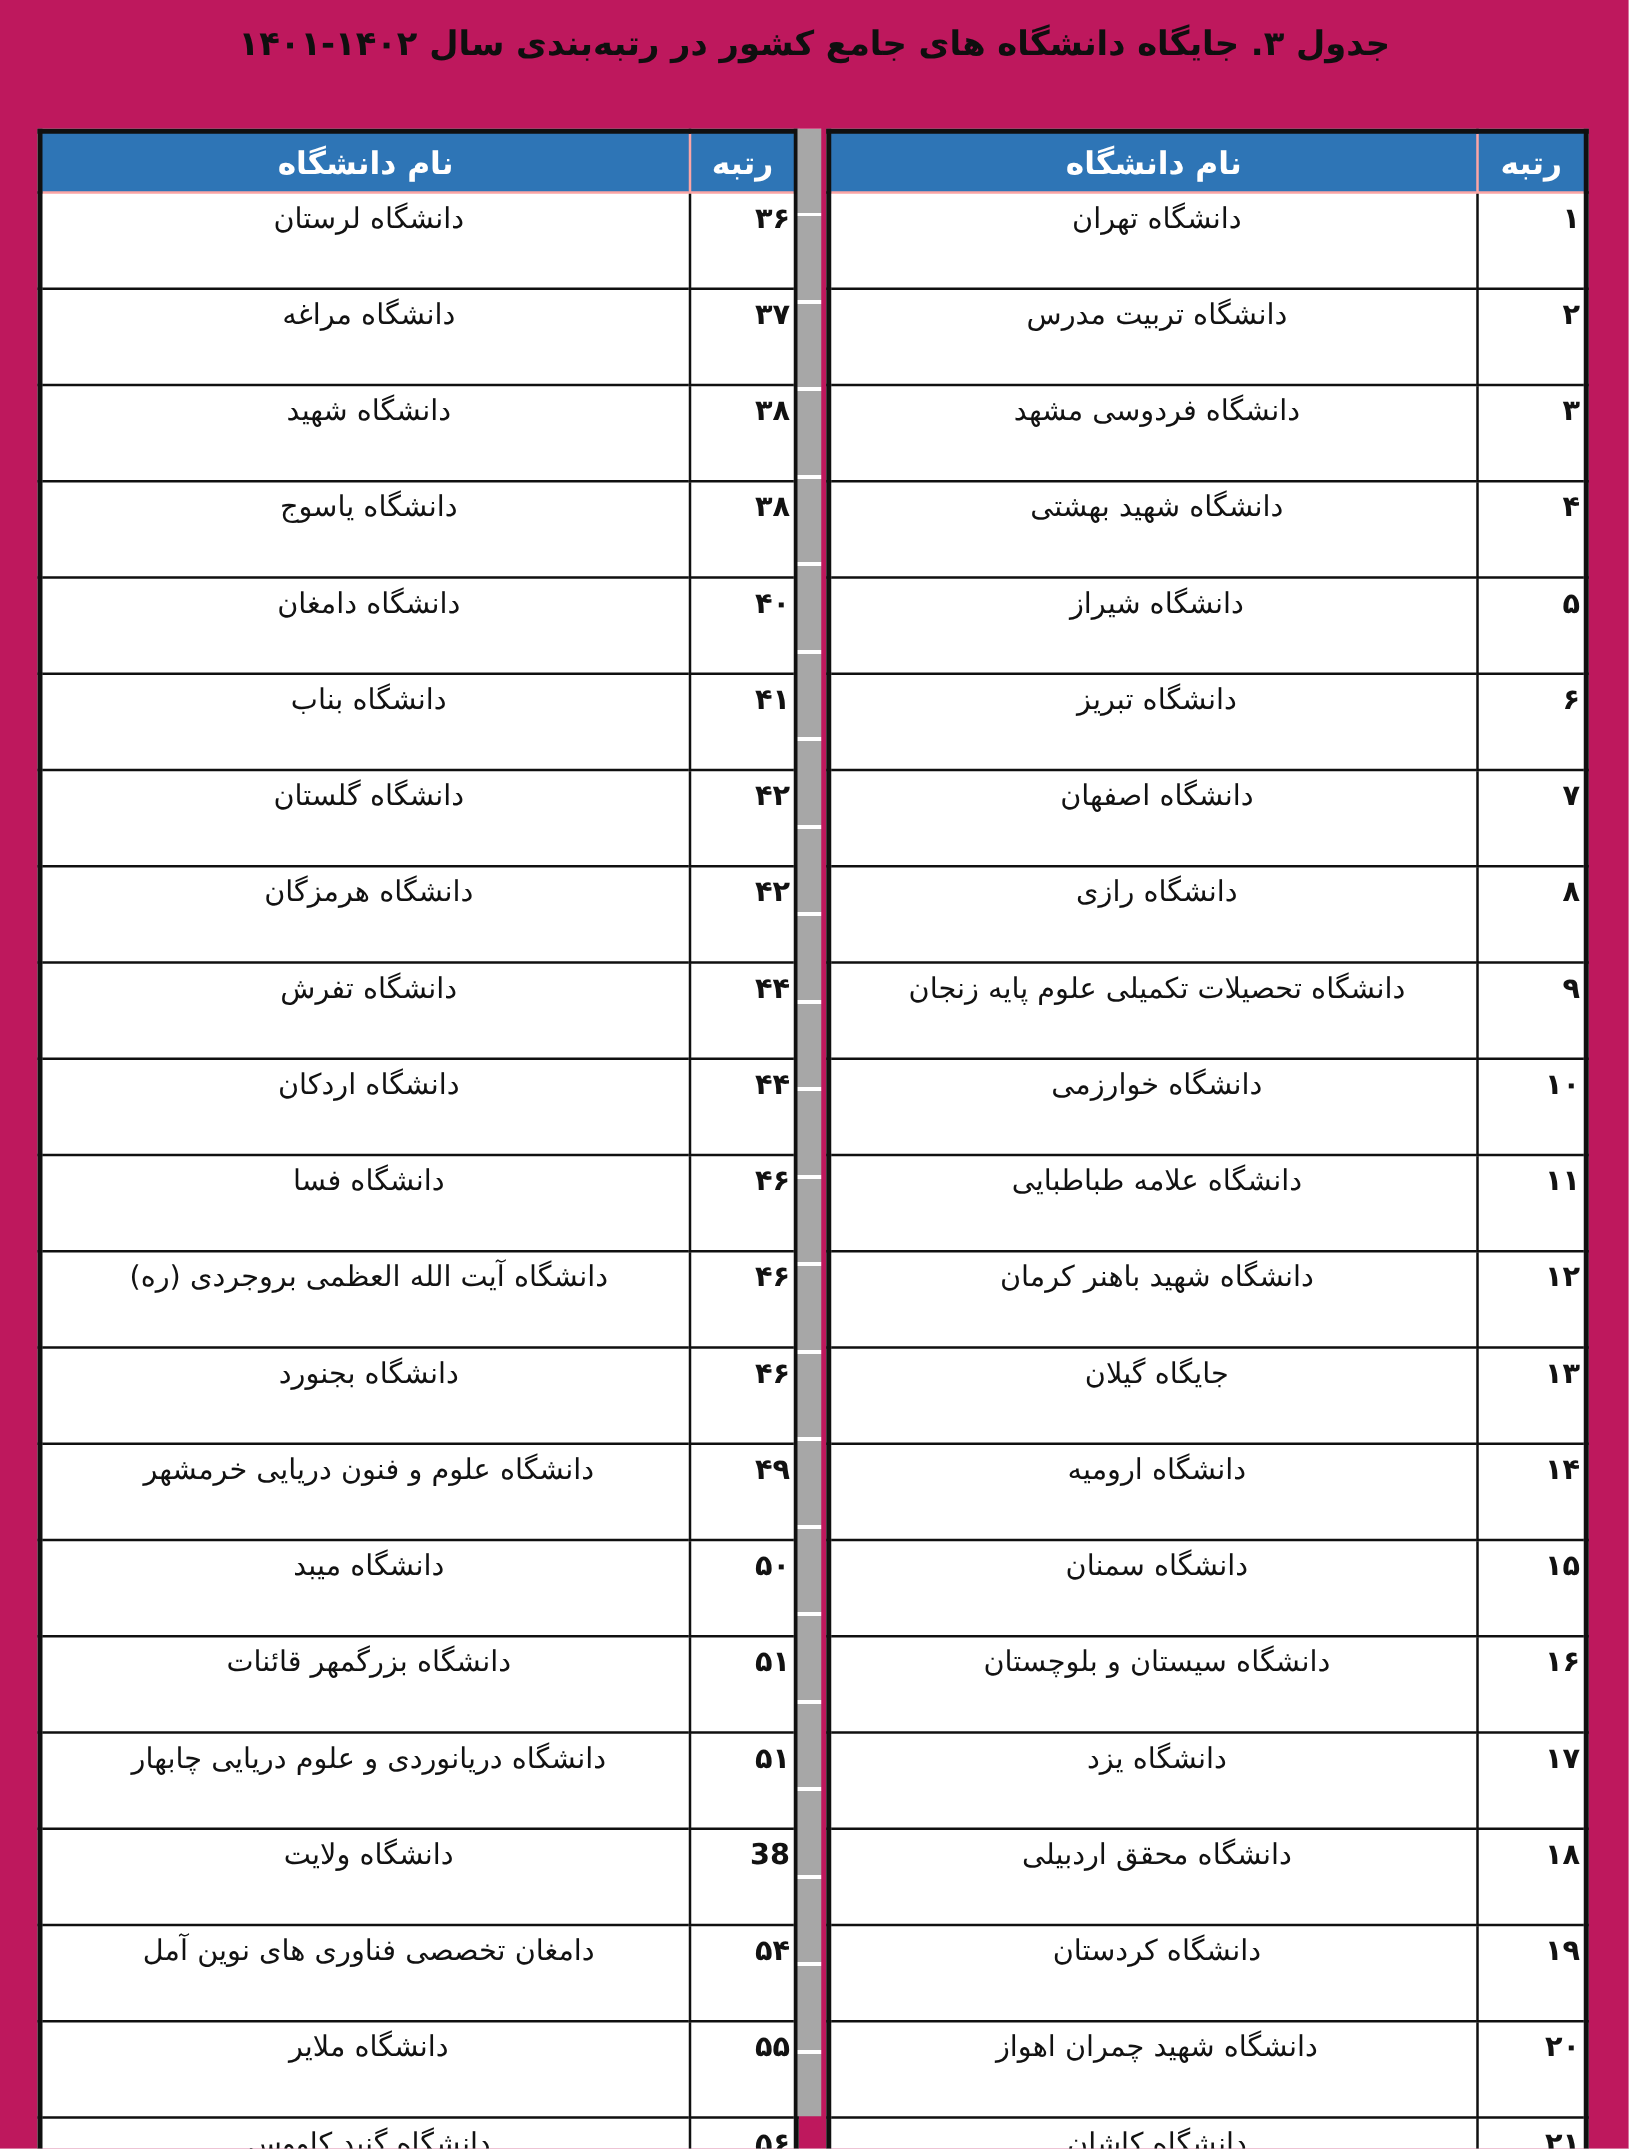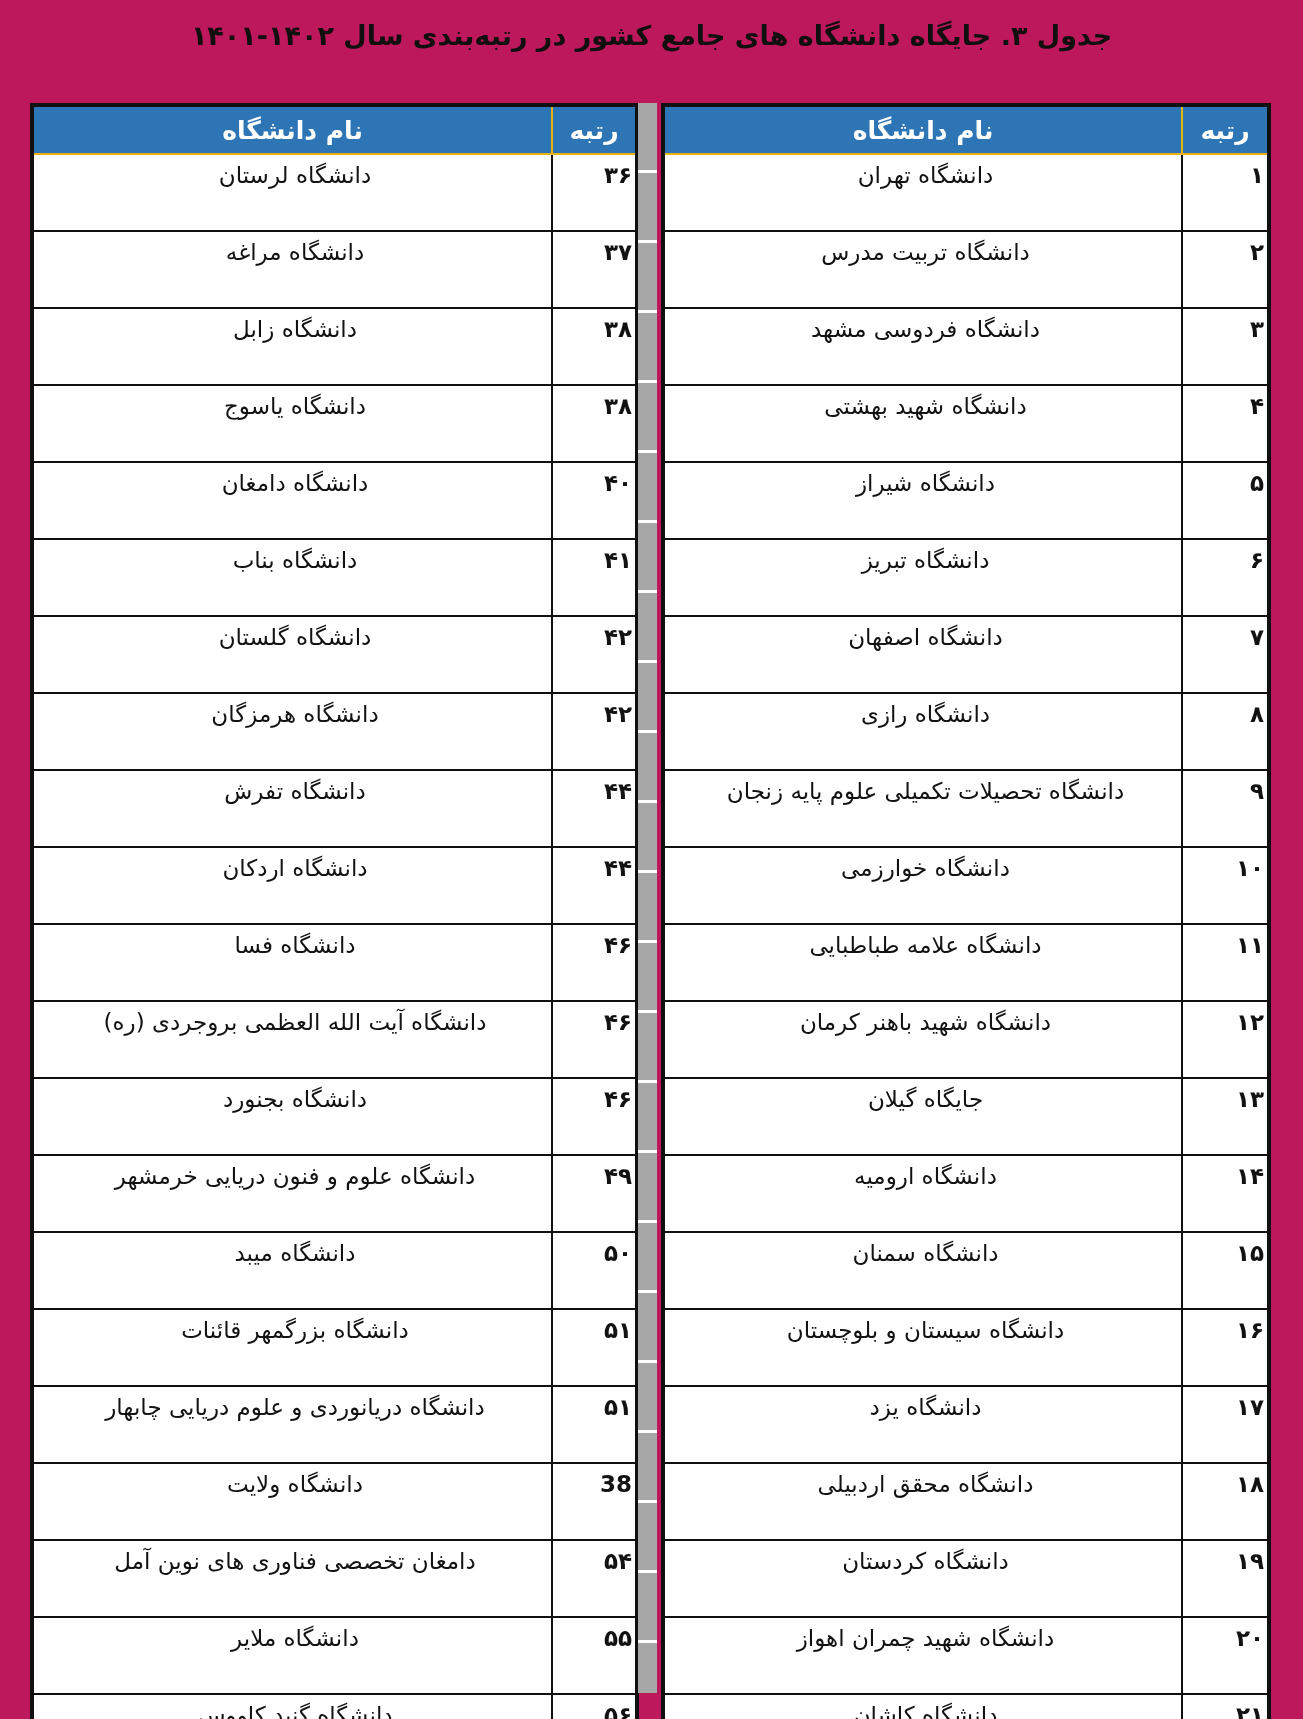--- a/index.html
+++ b/index.html
@@ -38,21 +38,21 @@
   table.tbl-left  { left: 30px;  width: 605px; }
   table.tbl-right { left: 661px; width: 606px; }
   table.ranking th {
     height: 46px;
     background: #2E75B6;
     color: #ffffff;
     font-size: 25px;
     font-weight: bold;
     text-align: center;
     vertical-align: middle;
-    border: 2px solid #eab308;
+    border: 2px solid #fca5a5;
     padding: 0;
   }
   table.ranking td {
     height: 68px;
     border: 2px solid #101010;
     vertical-align: top;
     font-size: 23px;
     color: #121212;
     padding: 7px 3px 0 8px;
     overflow: hidden;
@@ -115,21 +115,21 @@
         <tr>
           <td class="rank-cell">۳۶</td>
           <td class="name-cell">دانشگاه لرستان</td>
         </tr>
         <tr>
           <td class="rank-cell">۳۷</td>
           <td class="name-cell">دانشگاه مراغه</td>
         </tr>
         <tr>
           <td class="rank-cell">۳۸</td>
-          <td class="name-cell">دانشگاه زابل</td>
+          <td class="name-cell">دانشگاه شهید</td>
         </tr>
         <tr>
           <td class="rank-cell">۳۸</td>
           <td class="name-cell">دانشگاه یاسوج</td>
         </tr>
         <tr>
           <td class="rank-cell">۴۰</td>
           <td class="name-cell">دانشگاه دامغان</td>
         </tr>
         <tr>

